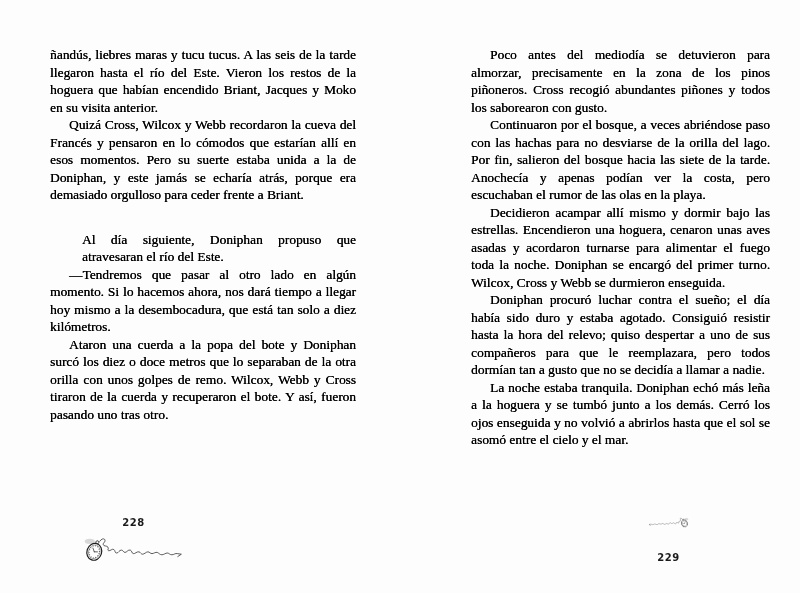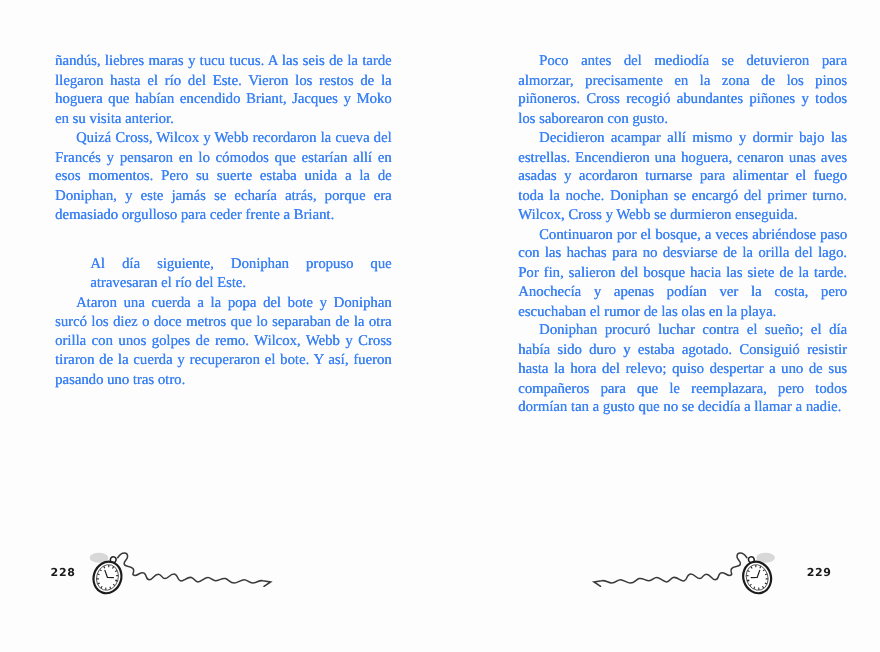--- a/index.html
+++ b/index.html
@@ -5,34 +5,34 @@
   html,body{margin:0;padding:0;}
   body{
     width:800px;height:593px;
     background:#fdfdfd;
     font-family:"Liberation Serif","DejaVu Serif",serif;
     overflow:hidden;
   }
   .spread{position:relative;width:800px;height:593px;background:#fdfdfd;}
   .page-col{
     position:absolute;top:46px;
-    color:#3b82f6;
+    color:#000000;
     font-size:13.4px;
     line-height:17.5px;
     text-align:justify;
     text-shadow:0.25px 0 0 currentColor; 
   }
   .page-col.left{left:50px;width:306px;}
   .page-col.right{left:471px;width:299px;}
   .page-col p{margin:0;}
   .page-col p.indent{text-indent:19px;}
   .page-col p.section-start{margin-top:27px;margin-left:32px;}
   .footer{
-    position:absolute;top:498px;height:46px;
-    display:flex;align-items:center;gap:8px;
+    position:absolute;top:517px;height:46px;
+    display:flex;align-items:center;gap:8px;flex-direction:column;
   }
   .footer.left{left:46px;}
   .footer.right{right:44px;gap:24px;}
   .page-number{
     font-family:"DejaVu Sans","Liberation Sans",sans-serif;
     font-weight:bold;
     font-size:10px;
     letter-spacing:0.6px;
     color:#1b1b1b;
   }
@@ -40,28 +40,30 @@
 </style>
 </head>
 <body>
 
 <div class="spread">
 
   <div class="page-col left">
     <p>ñandús, liebres maras y tucu tucus. A las seis de la tarde llegaron hasta el río del Este. Vieron los restos de la hoguera que habían encendido Briant, Jacques y Moko en su visita anterior.</p>
     <p class="indent">Quizá Cross, Wilcox y Webb recordaron la cueva del Francés y pensaron en lo cómodos que estarían allí en esos momentos. Pero su suerte estaba unida a la de Doniphan, y este jamás se echaría atrás, porque era demasiado orgulloso para ceder frente a Briant.</p>
     <p class="section-start">Al día siguiente, Doniphan propuso que atravesaran el río del Este.</p>
+    <p class="indent">—Tendremos que pasar al otro lado en algún momento. Si lo hacemos ahora, nos dará tiempo a llegar hoy mismo a la desembocadura, que está tan solo a diez kilómetros.</p>
     <p class="indent">Ataron una cuerda a la popa del bote y Doniphan surcó los diez o doce metros que lo separaban de la otra orilla con unos golpes de remo. Wilcox, Webb y Cross tiraron de la cuerda y recuperaron el bote. Y así, fueron pasando uno tras otro.</p>
   </div>
 
   <div class="page-col right">
     <p class="indent">Poco antes del mediodía se detuvieron para almorzar, precisamente en la zona de los pinos piñoneros. Cross recogió abundantes piñones y todos los saborearon con gusto.</p>
+    <p class="indent">Continuaron por el bosque, a veces abriéndose paso con las hachas para no desviarse de la orilla del lago. Por fin, salieron del bosque hacia las siete de la tarde. Anochecía y apenas podían ver la costa, pero escuchaban el rumor de las olas en la playa.</p>
     <p class="indent">Decidieron acampar allí mismo y dormir bajo las estrellas. Encendieron una hoguera, cenaron unas aves asadas y acordaron turnarse para alimentar el fuego toda la noche. Doniphan se encargó del primer turno. Wilcox, Cross y Webb se durmieron enseguida.</p>
-    <p class="indent">Continuaron por el bosque, a veces abriéndose paso con las hachas para no desviarse de la orilla del lago. Por fin, salieron del bosque hacia las siete de la tarde. Anochecía y apenas podían ver la costa, pero escuchaban el rumor de las olas en la playa.</p>
     <p class="indent">Doniphan procuró luchar contra el sueño; el día había sido duro y estaba agotado. Consiguió resistir hasta la hora del relevo; quiso despertar a uno de sus compañeros para que le reemplazara, pero todos dormían tan a gusto que no se decidía a llamar a nadie.</p>
+    <p class="indent">La noche estaba tranquila. Doniphan echó más leña a la hoguera y se tumbó junto a los demás. Cerró los ojos enseguida y no volvió a abrirlos hasta que el sol se asomó entre el cielo y el mar.</p>
   </div>
 
   <div class="footer left">
     <span class="page-number">228</span>
     <svg class="doodle" width="175" height="46" viewBox="0 0 175 46">
       <g>
         <ellipse cx="13" cy="9" rx="8.5" ry="4.5" fill="#b9b9b9" opacity="0.55"></ellipse>
         <g transform="rotate(18 21 26)">
           <circle cx="21" cy="10" r="2.6" fill="#fff" stroke="#1c1c1c" stroke-width="1.3"></circle>
           <ellipse cx="21" cy="27" rx="12.5" ry="14.5" fill="#fff" stroke="#1c1c1c" stroke-width="2"></ellipse>

